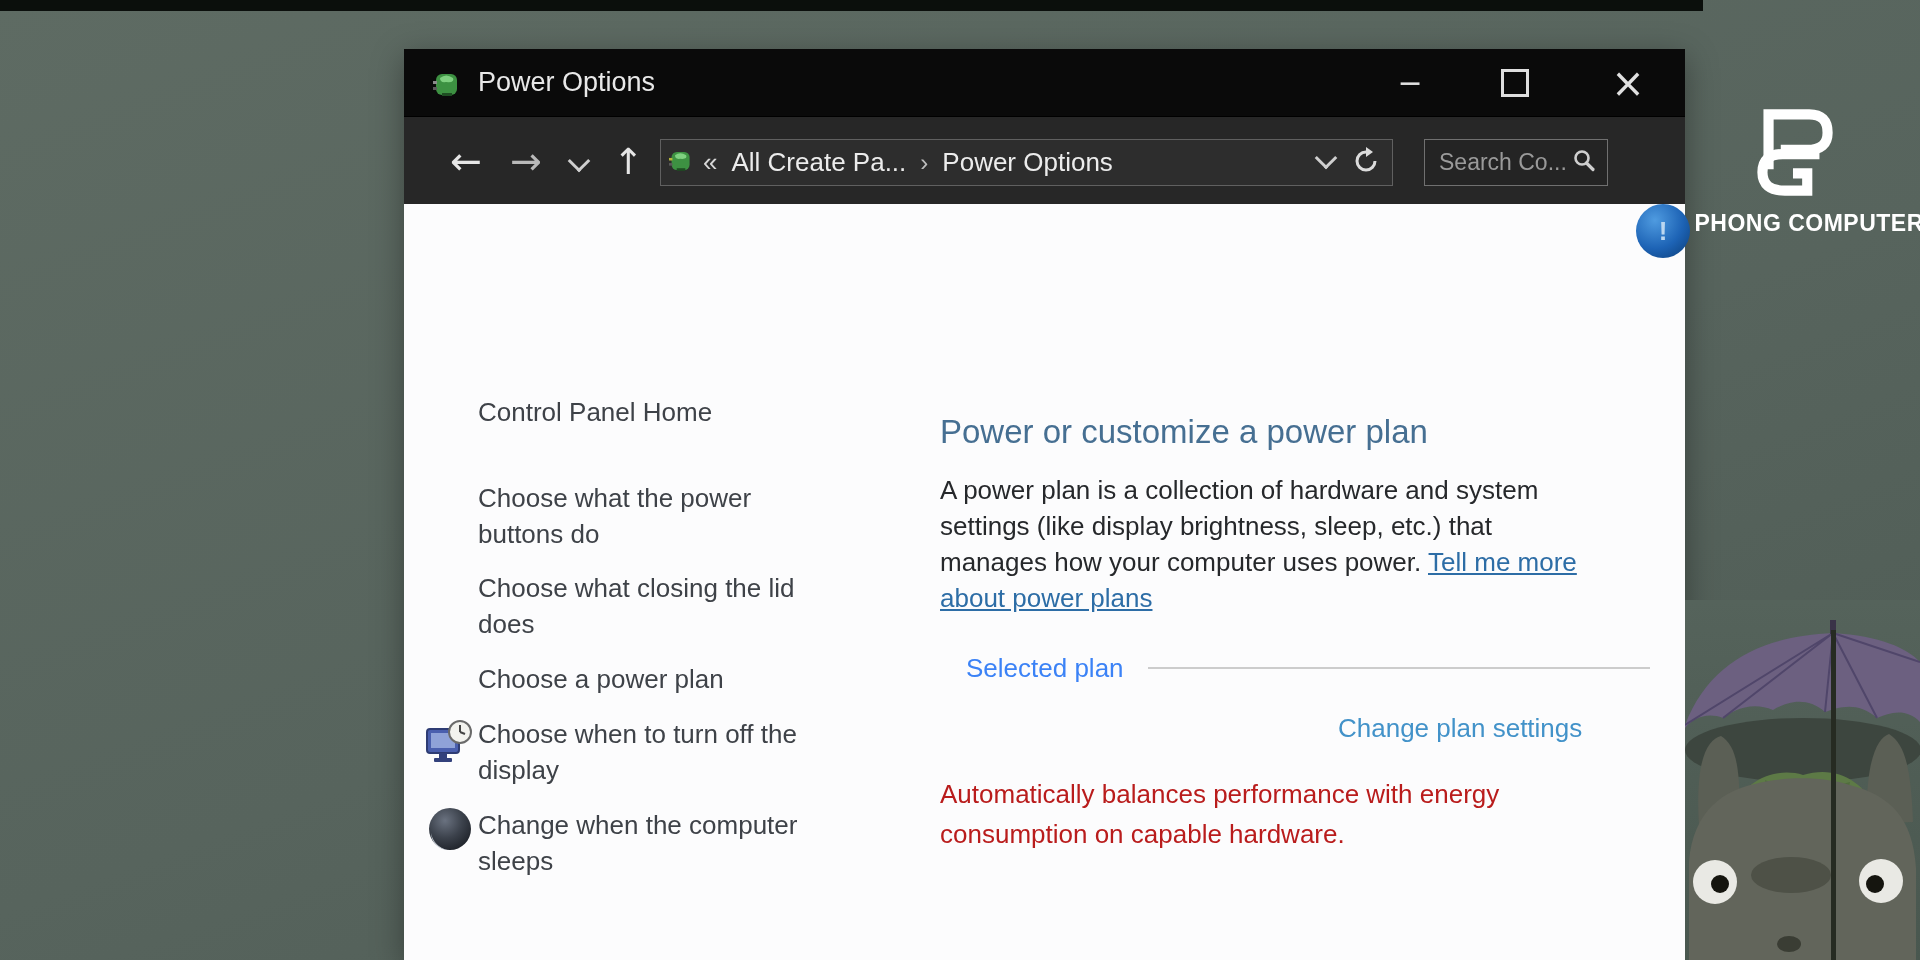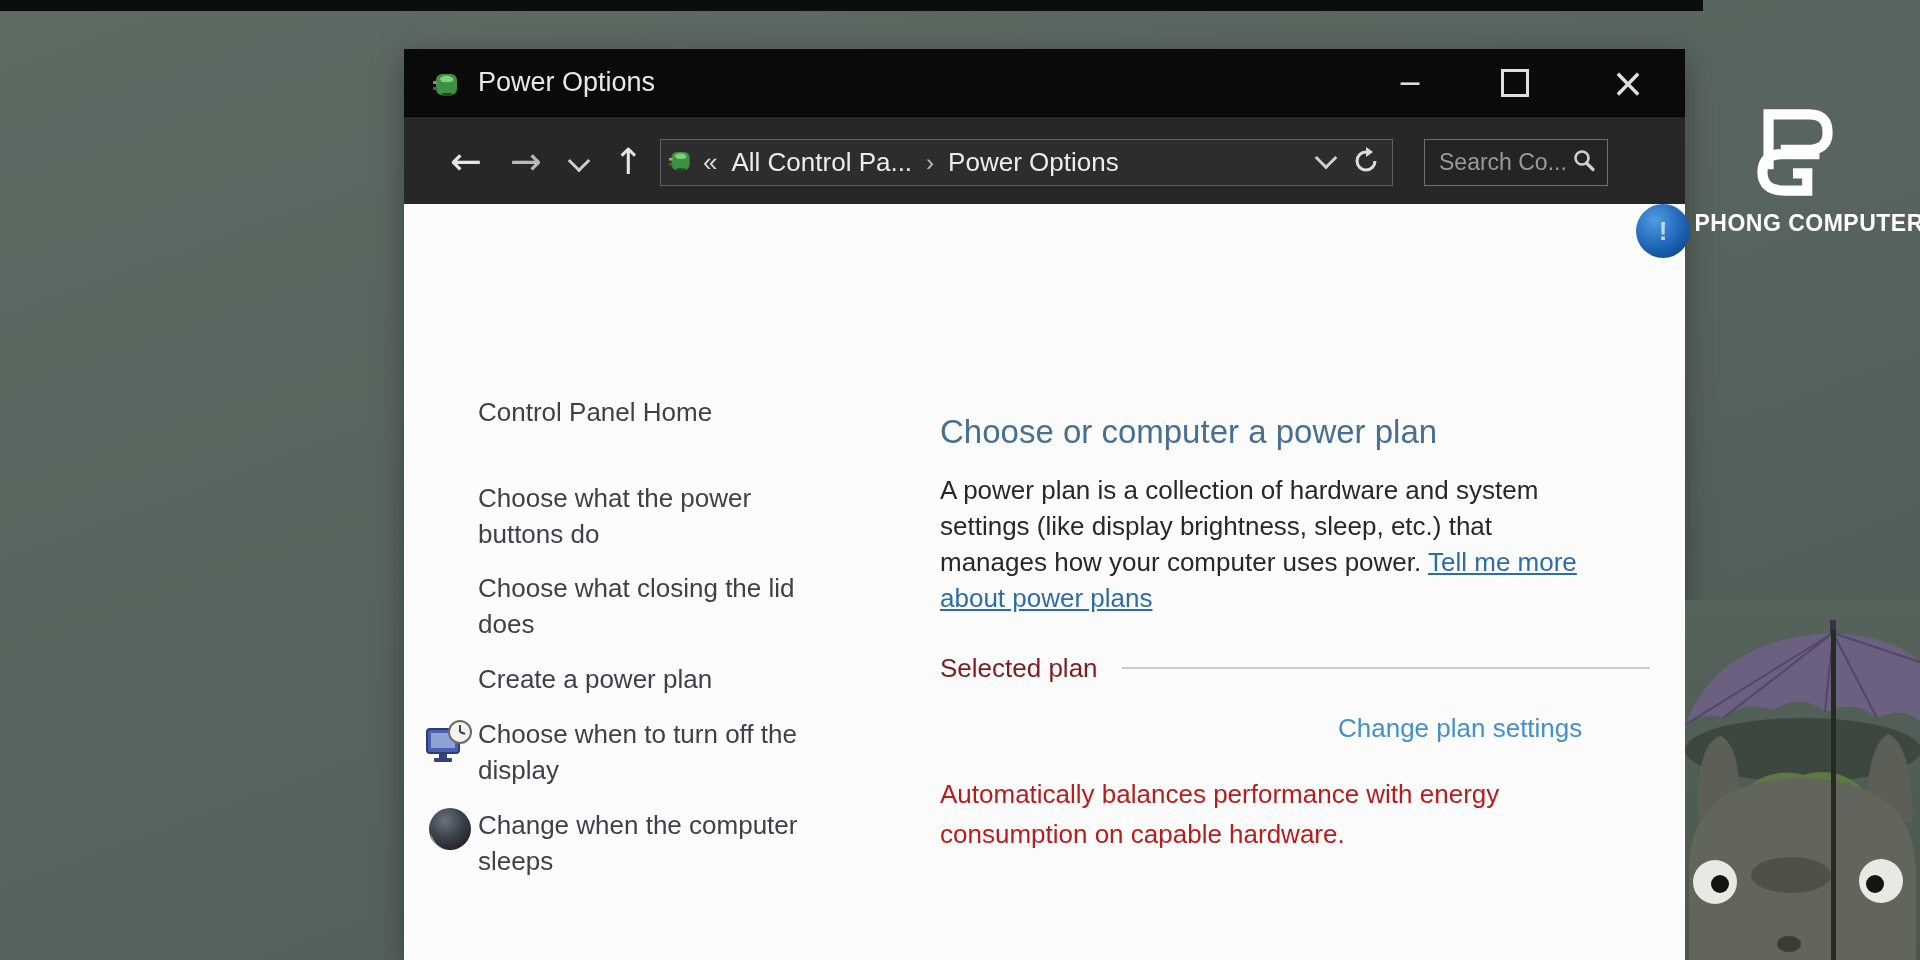--- a/index.html
+++ b/index.html
@@ -60,21 +60,21 @@
   .side-i6{top:603px;}
   .side-icon{position:absolute;left:22px;}
   .icon-display{top:515px;}
   .icon-sleep{top:601px;}
 
   .main{position:absolute;left:536px;top:0;width:710px;}
   .heading{position:absolute;left:0;top:209px;font-size:33px;color:#466f92;white-space:nowrap;}
   .intro{position:absolute;left:0;top:268px;font-size:26px;line-height:36px;color:#26282b;white-space:pre-line;}
   .intro a{color:#2d6da6;text-decoration:underline;cursor:pointer;}
   .sel-row{position:absolute;left:0;top:446px;width:710px;height:36px;display:flex;align-items:center;}
-  .sel-label{font-size:26px;color:#7f1d1d;white-space:nowrap;}
+  .sel-label{font-size:26px;color:#3b82f6;white-space:nowrap;margin-left:26px;}
   .sel-div{flex:1;height:2px;background:#cccccc;margin-left:24px;}
   .plan-row{position:absolute;left:0;top:509px;width:710px;height:36px;}
   .plan-name{position:absolute;left:0;top:0;font-size:26px;font-weight:bold;color:#17191c;white-space:nowrap;}
   .plan-action{position:absolute;left:398px;top:0;font-size:26px;color:#4292c9;white-space:nowrap;cursor:pointer;}
   .plan-desc{position:absolute;left:0;top:570px;font-size:26px;line-height:40px;color:#b91c1c;white-space:pre-line;}
 
   
   .brand-mono{position:absolute;left:1738px;top:96px;z-index:2;}
   .brand-text{position:absolute;left:1646px;top:210px;width:268px;z-index:2;text-align:center;
               color:#ffffff;font-size:23px;font-weight:bold;letter-spacing:.5px;white-space:nowrap;}
@@ -132,21 +132,21 @@
       <span class="addr-icon">
         <svg width="24" height="27" viewBox="0 0 28 30">
           <rect x="3" y="5" width="21" height="21" rx="6" fill="#3d9142"></rect>
           <path d="M7 9 Q 13 4 20 9 Q 22 14 13 13 Q 7 14 7 9 Z" fill="#7fd080"></path>
           <rect x="9" y="24" width="10" height="3" fill="#1e4d22"></rect>
           <rect x="0" y="12" width="4" height="3" fill="#b5b53a"></rect>
           <rect x="0" y="18" width="4" height="3" fill="#5a5a5a"></rect>
         </svg>
       </span>
       <span class="addr-ovf">«</span>
-      <span class="crumb">All Control Pa...</span>
+      <span class="crumb">All Create Pa...</span>
       <span class="crumb-sep">›</span>
       <span class="crumb">Power Options</span>
       <span class="addr-spacer"></span>
       <span class="addr-chev"><span class="chev"></span></span>
       <span class="addr-refresh">
         <svg width="28" height="28" viewBox="0 0 28 28">
           <path d="M 23 14 A 9 9 0 1 1 14 5" stroke="#dcdcdc" stroke-width="3" fill="none"></path>
           <path d="M 14 0 L 14 10 L 21 5 Z" fill="#dcdcdc"></path>
         </svg>
       </span>
@@ -163,21 +163,21 @@
     </div>
   </div>
 
   <div class="content">
 
     <div class="side side-home">Control Panel Home</div>
     <div class="side side-i3">Choose what closing the lid
 does</div>
     <div class="side side-i2">Choose what the power
 buttons do</div>
-    <div class="side side-i4">Create a power plan</div>
+    <div class="side side-i4">Choose a power plan</div>
 
     <span class="side-icon icon-display">
       <svg width="46" height="50" viewBox="0 0 46 50">
         <rect x="1" y="10" width="32" height="24" rx="3" fill="#4a5fae" stroke="#2e3c74" stroke-width="2"></rect>
         <rect x="5" y="14" width="24" height="15" fill="#8fa2d8"></rect>
         <rect x="13" y="34" width="8" height="5" fill="#33417c"></rect>
         <rect x="8" y="39" width="18" height="4" rx="1" fill="#33417c"></rect>
         <circle cx="34" cy="13" r="11" fill="#f2f2ee" stroke="#6a6a6a" stroke-width="2"></circle>
         <line x1="34" y1="13" x2="34" y2="6" stroke="#444" stroke-width="2"></line>
         <line x1="34" y1="13" x2="39" y2="15" stroke="#444" stroke-width="2"></line>
@@ -196,21 +196,21 @@
           </radialGradient>
         </defs>
         <circle cx="24" cy="24" r="21" fill="url(#sleepg)"></circle>
         <path d="M 5 28 A 21 21 0 0 0 22 45 A 17 17 0 0 1 5 28 Z" fill="#c6cdd6" opacity="0.9"></path>
       </svg>
     </span>
     <div class="side side-i6">Change when the computer
 sleeps</div>
 
     <div class="main">
-      <div class="heading">Choose or computer a power plan</div>
+      <div class="heading">Power or customize a power plan</div>
       <div class="intro"><span>A power plan is a collection of hardware and system
 settings (like display brightness, sleep, etc.) that
 manages how your computer uses power. </span><a>Tell me more
 about power plans</a></div>
 
       <div class="sel-row">
         <span class="sel-label">Selected plan</span>
         <span class="sel-div"></span>
       </div>
 

